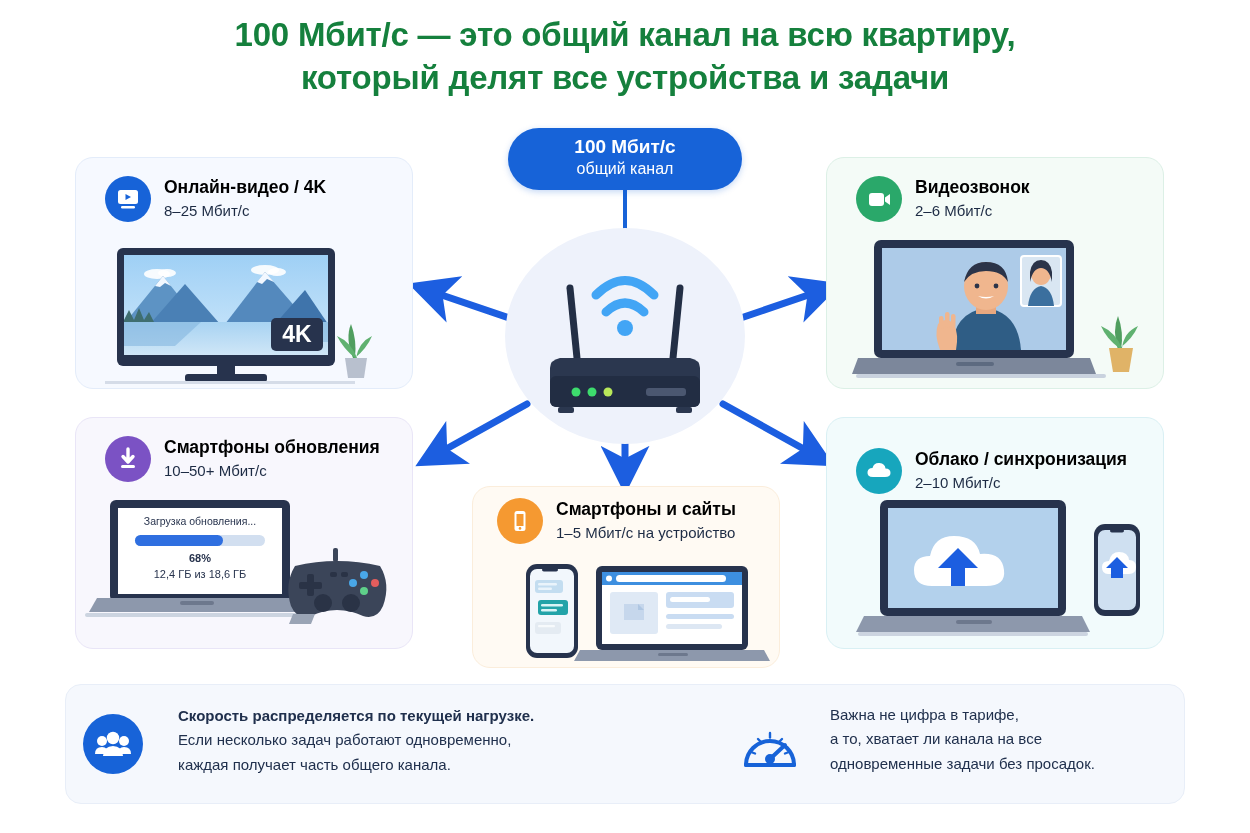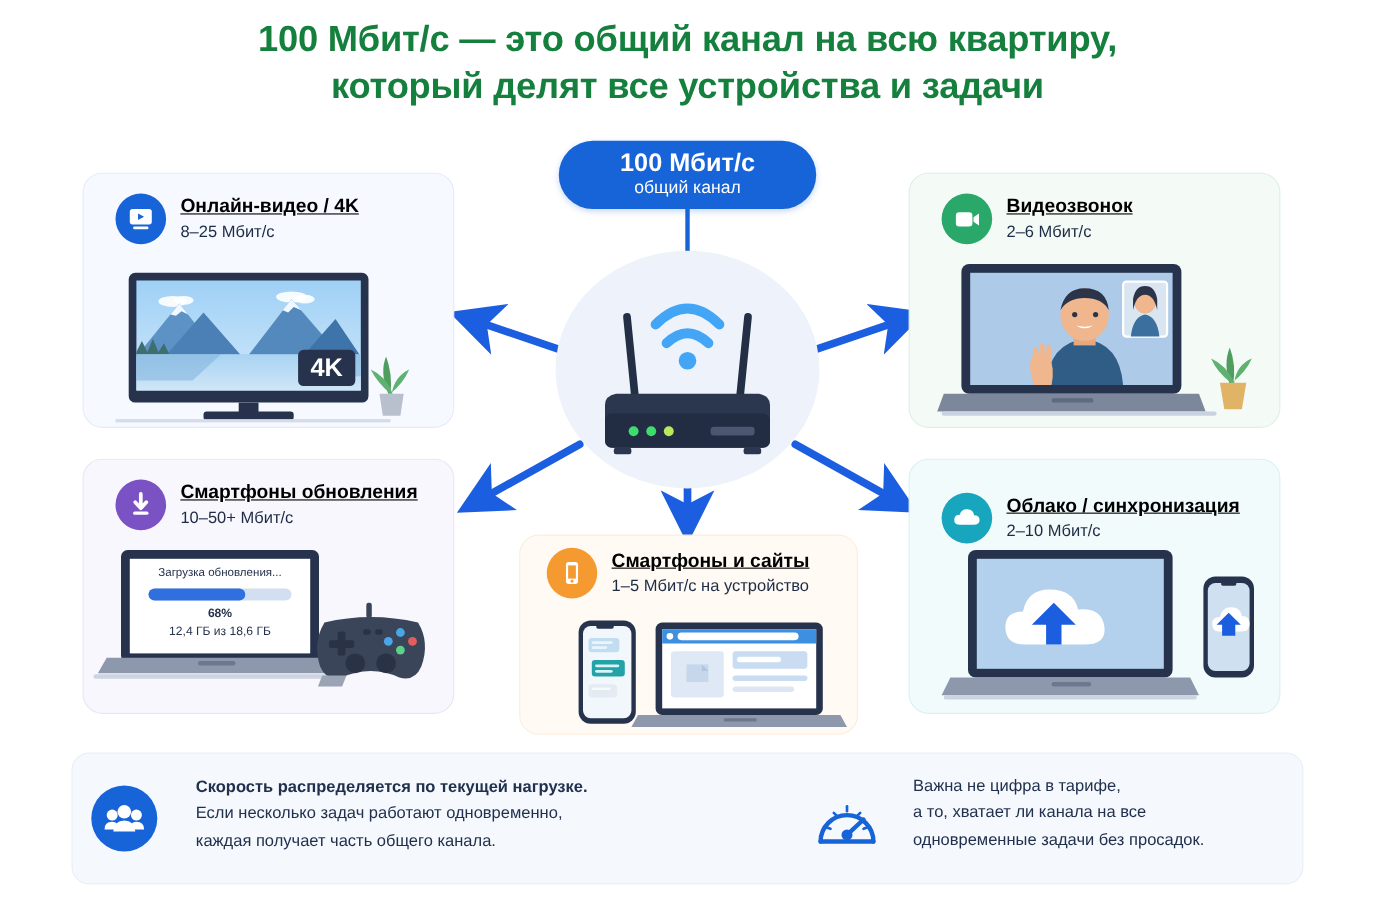--- a/index.html
+++ b/index.html
@@ -22,40 +22,40 @@
   }
   .title div{display:block;}
 
   
   .hub-pill{
     position:absolute;left:508px;top:128px;width:234px;height:62px;
     background:#1763d8;border-radius:31px;
     display:flex;flex-direction:column;align-items:center;justify-content:center;
     color:#ffffff;box-shadow:0 2px 6px rgba(23,99,216,.25);
   }
-  .hub-pill .l1{font-size:23px;font-weight:bold;line-height:1.05;}
+  .hub-pill .l1{font-size:19px;font-weight:bold;line-height:1.05;}
   .hub-pill .l2{font-size:16px;font-weight:normal;line-height:1.45;}
   .hub-stem{position:absolute;left:623px;top:188px;width:4px;height:56px;background:#1763d8;}
 
   
   .hub-glow{
     position:absolute;left:505px;top:228px;width:240px;height:216px;
     background:#eef2fb;border-radius:50%/50%;
   }
   .router{position:absolute;left:520px;top:250px;width:210px;height:175px;}
 
   
   .card{position:absolute;border-radius:18px;box-sizing:border-box;}
   .card-head{position:absolute;display:flex;align-items:center;}
   .badge{
     width:46px;height:46px;border-radius:50%;
     display:flex;align-items:center;justify-content:center;flex:none;
   }
   .head-txt{margin-left:13px;}
-  .head-title{font-size:17.5px;font-weight:bold;line-height:1.25;white-space:nowrap;text-decoration:underline;}
+  .head-title{font-size:17.5px;font-weight:bold;line-height:1.25;white-space:nowrap;}
   .head-sub{font-size:15px;color:#1d2b44;line-height:1.35;margin-top:2px;white-space:nowrap;}
 
   #card-video{left:75px;top:157px;width:338px;height:232px;background:#f6f9ff;border:1px solid #e3ecfa;}
   #card-call {left:826px;top:157px;width:338px;height:232px;background:#f4fbf7;border:1px solid #dcf0e6;}
   #card-down {left:75px;top:417px;width:338px;height:232px;background:#f8f7fd;border:1px solid #e9e5f7;}
   #card-cloud{left:826px;top:417px;width:338px;height:232px;background:#f2fbfc;border:1px solid #d9f0f4;}
   #card-phone{left:472px;top:486px;width:308px;height:182px;background:#fffaf3;border:1px solid #fbeddb;}
 
   .bg-blue  {background:#1763d8;}
   .bg-green {background:#2aa86a;}

